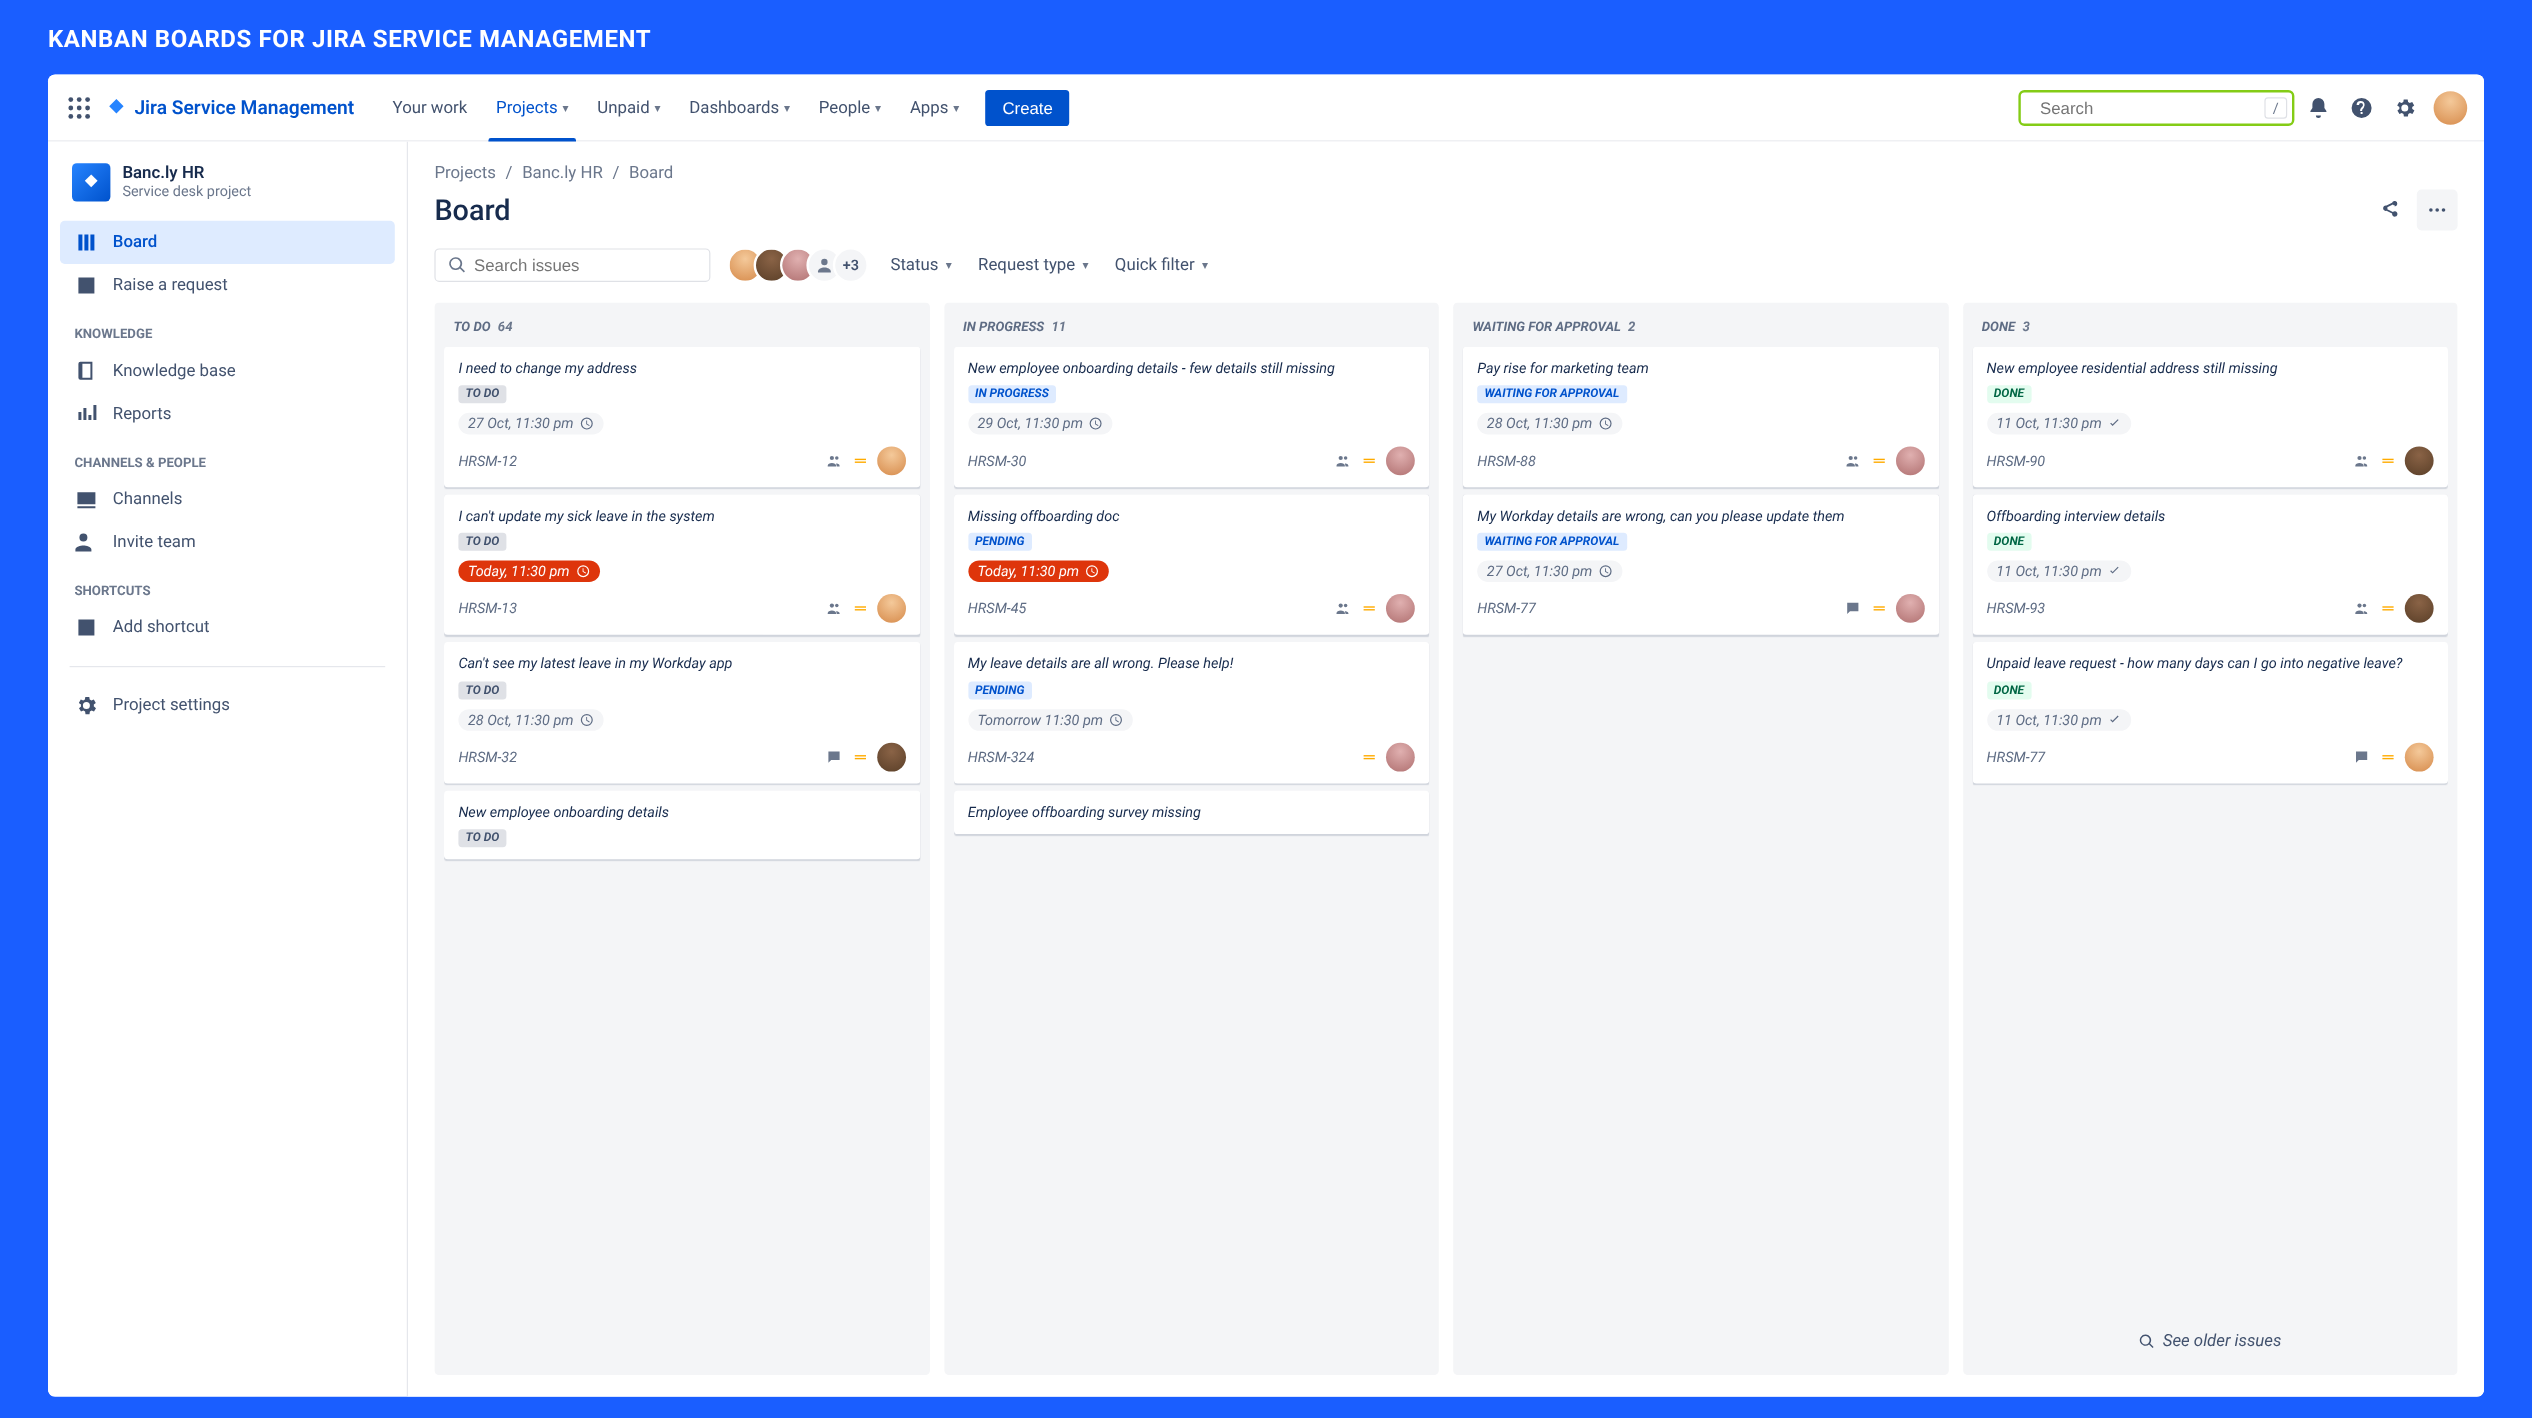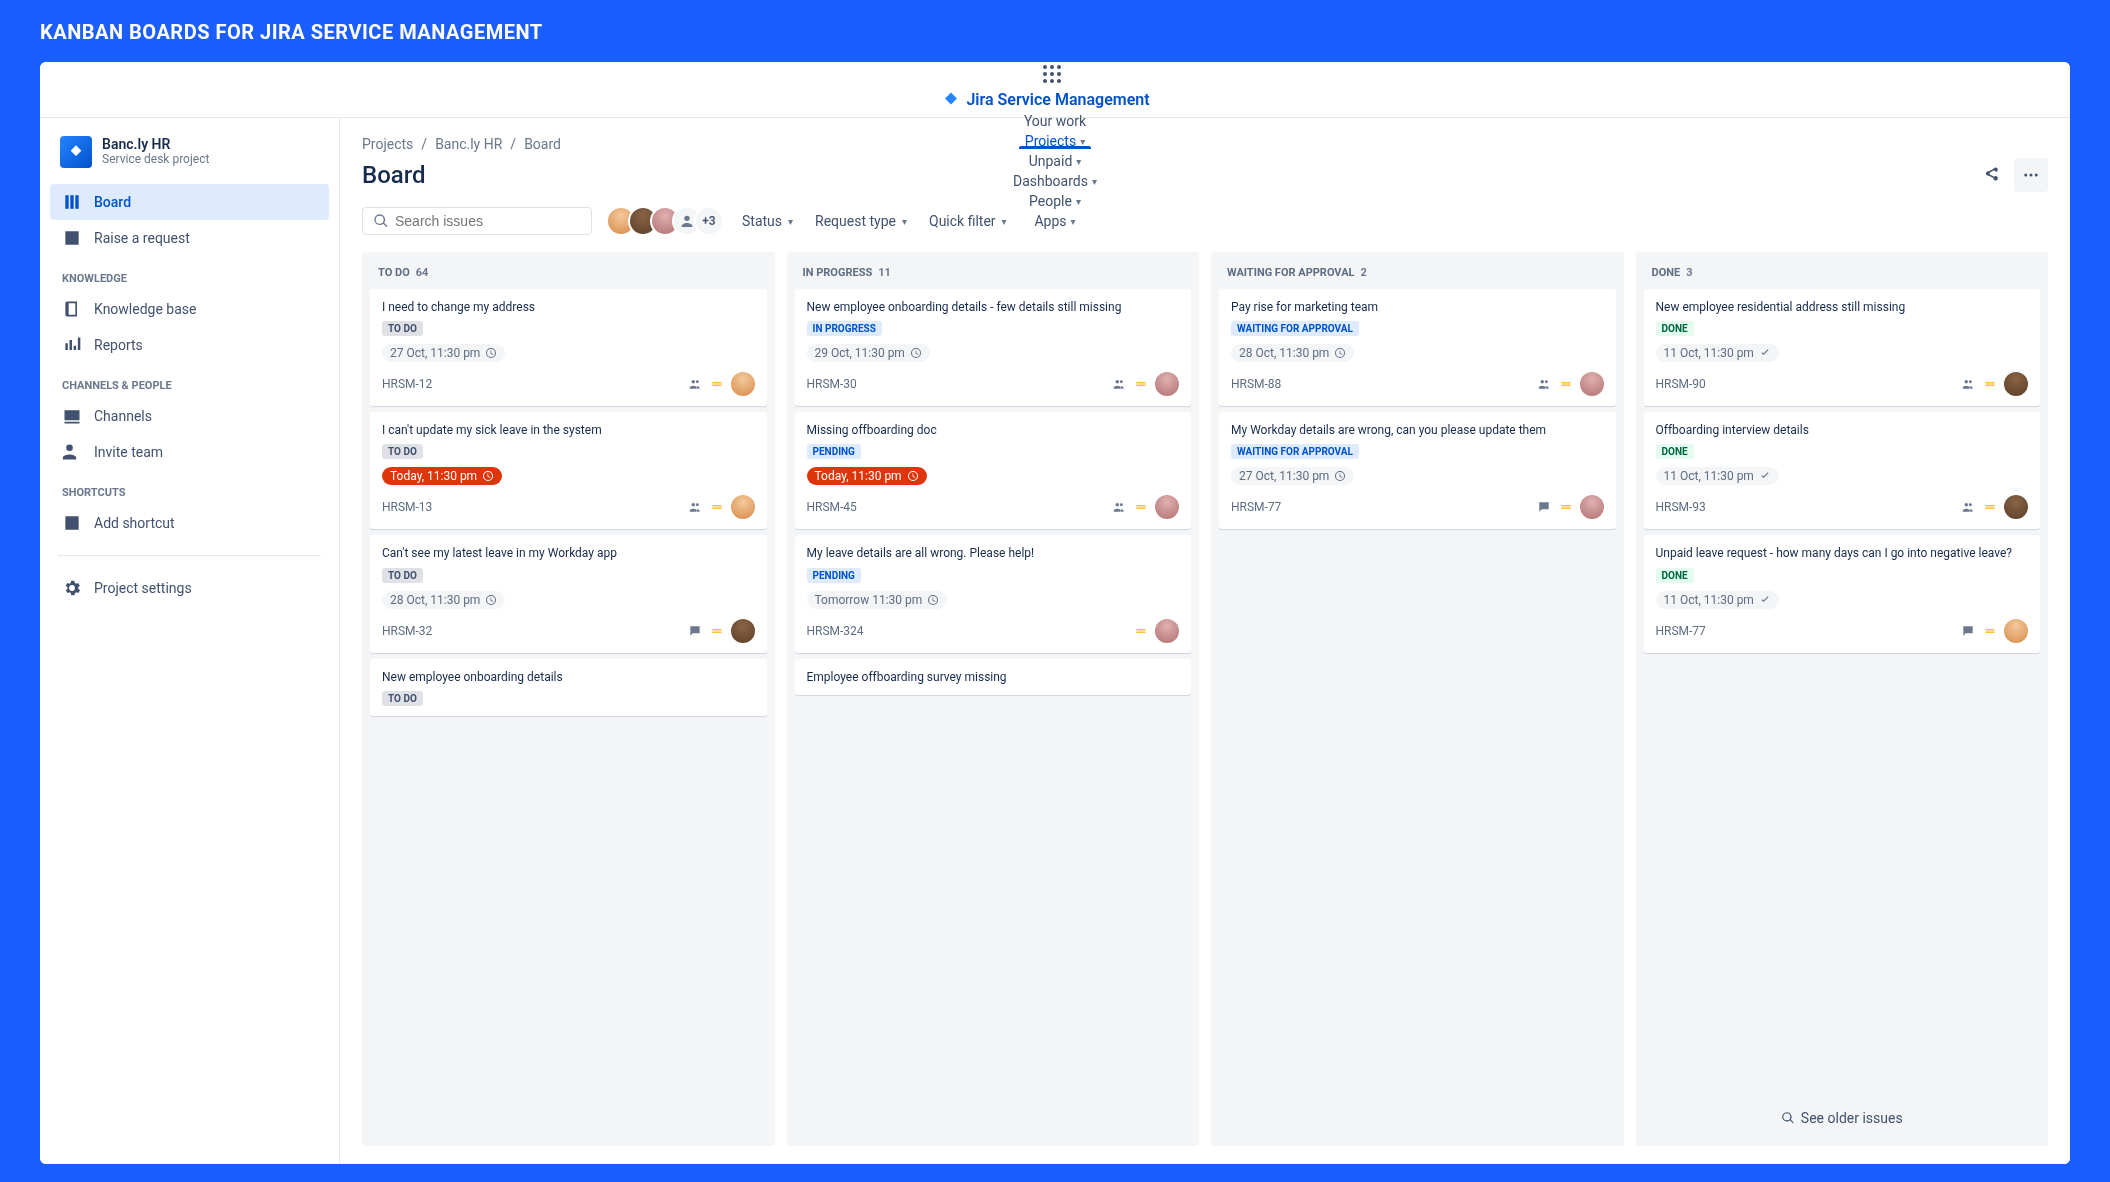--- a/index.html
+++ b/index.html
@@ -22,26 +22,25 @@
   border-radius: 6px;
   overflow: hidden;
   height: calc(100vh - 80px);
   display: flex;
   flex-direction: column;
 }
 
 .topbar {
   display: flex;
   align-items: center;
-  padding: 0 14px;
+  padding: 16px 14px;
   height: 56px;
   border-bottom: 1px solid #e5e7ec;
   background: #fff;
   gap: 4px;
-  flex-direction: column;
 }
 .app-switcher { width: 24px; height: 24px; display:flex; align-items:center; justify-content:center; cursor:pointer; margin-right:6px;}
 .app-switcher svg { fill:#42526e;}
 .logo { display:flex; align-items:center; gap:6px; color:#0052cc; font-weight:600; font-size:16px; margin-right:18px;}
 .logo svg { width:18px; height:18px; fill:#2684ff;}
 .nav-item { padding: 0 10px; height:56px; display:flex; align-items:center; color:#42526e; font-size:14px; cursor:pointer; position:relative;}
 .nav-item.dropdown::after { content:"▾"; font-size:10px; margin-left:4px; color:#6b778c;}
 .nav-item.active { color:#0052cc;}
 .nav-item.active::before { content:""; position:absolute; left:4px; right:4px; bottom:0; height:3px; background:#0052cc; border-radius:2px 2px 0 0;}
 .create-btn { background:#0052cc; color:#fff; border:none; padding:7px 14px; border-radius:3px; font-size:14px; font-weight:500; cursor:pointer; margin-left:8px;}
@@ -83,21 +82,21 @@
 .av { width:30px; height:30px; border-radius:50%; border:2px solid #fff; margin-left:-8px; display:flex; align-items:center; justify-content:center; font-size:11px; font-weight:600; color:#42526e;}
 .av:first-child{margin-left:0;}
 .av0{background:radial-gradient(circle at 50% 30%, #f4c99a, #d68a4a);}
 .av1{background:radial-gradient(circle at 50% 30%, #8a6346, #5a3f28);}
 .av2{background:radial-gradient(circle at 50% 30%, #e0b0b0, #b07070);}
 .av3{background:#f4f5f7; color:#6b778c;}
 .avplus{background:#f4f5f7; font-size:12px;}
 .filter-dd { display:flex; align-items:center; gap:6px; font-size:14px; color:#42526e; cursor:pointer; padding:6px 4px;}
 .filter-dd::after{content:"▾"; font-size:10px; color:#6b778c;}
 
-.board { display:flex; gap:12px; margin-top:16px; flex:1; overflow:hidden;}
+.board { display:flex; gap:12px; margin-top:16px; flex:1; overflow:hidden;font-style:italic;}
 .column { flex:1; background:#f4f5f7; border-radius:4px; padding:8px; display:flex; flex-direction:column; overflow:hidden;}
 .col-header { font-size:11px; font-weight:700; color:#5e6c84; text-transform:uppercase; padding:6px 8px 10px; display:flex; gap:6px;}
 .cards { flex:1; overflow-y:auto; display:flex; flex-direction:column; gap:6px;}
 .card { background:#fff; border-radius:3px; padding:10px 12px; box-shadow:0 1px 1px rgba(9,30,66,0.15); cursor:pointer;}
 .card-title { font-size:12px; color:#172b4d; line-height:1.35;}
 .lozenge { display:inline-block; font-size:10px; font-weight:700; text-transform:uppercase; padding:2px 6px; border-radius:3px; margin-top:6px;}
 .lz-todo { background:#dfe1e6; color:#42526e;}
 .lz-progress { background:#deebff; color:#0052cc;}
 .lz-done { background:#e3fcef; color:#006644;}
 .lz-waiting { background:#deebff; color:#0052cc;}

